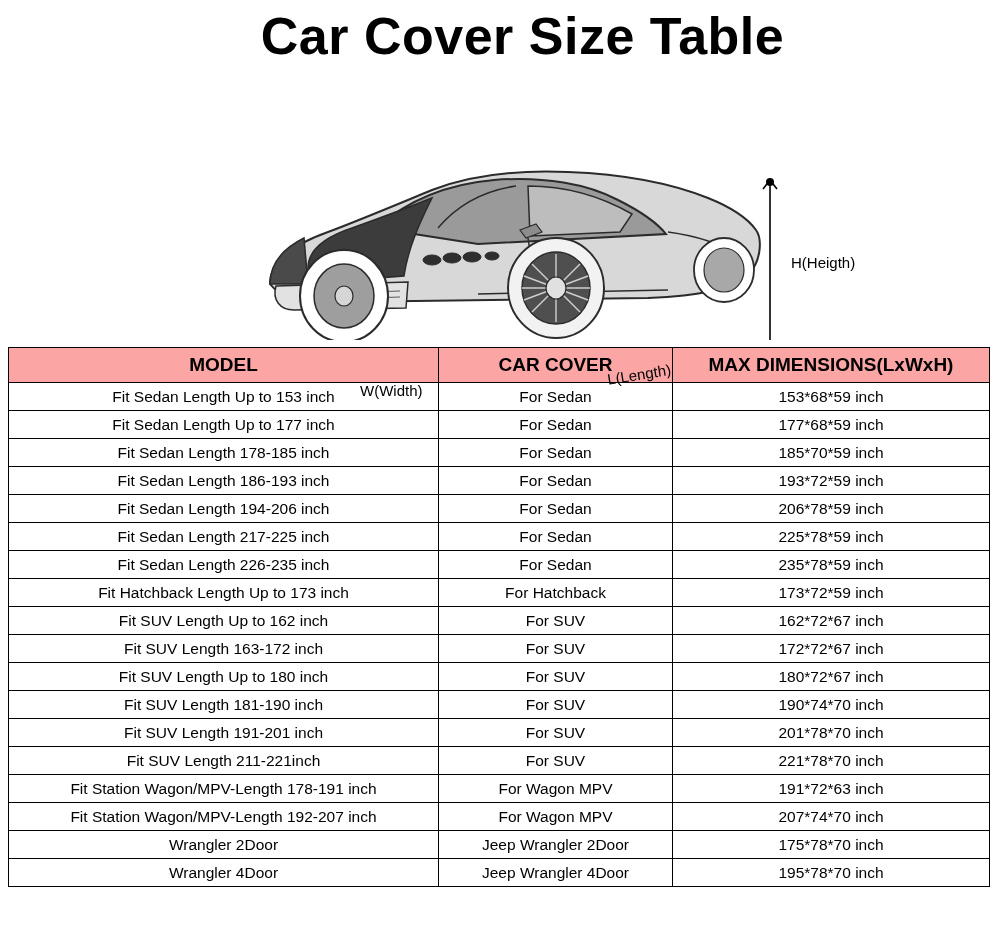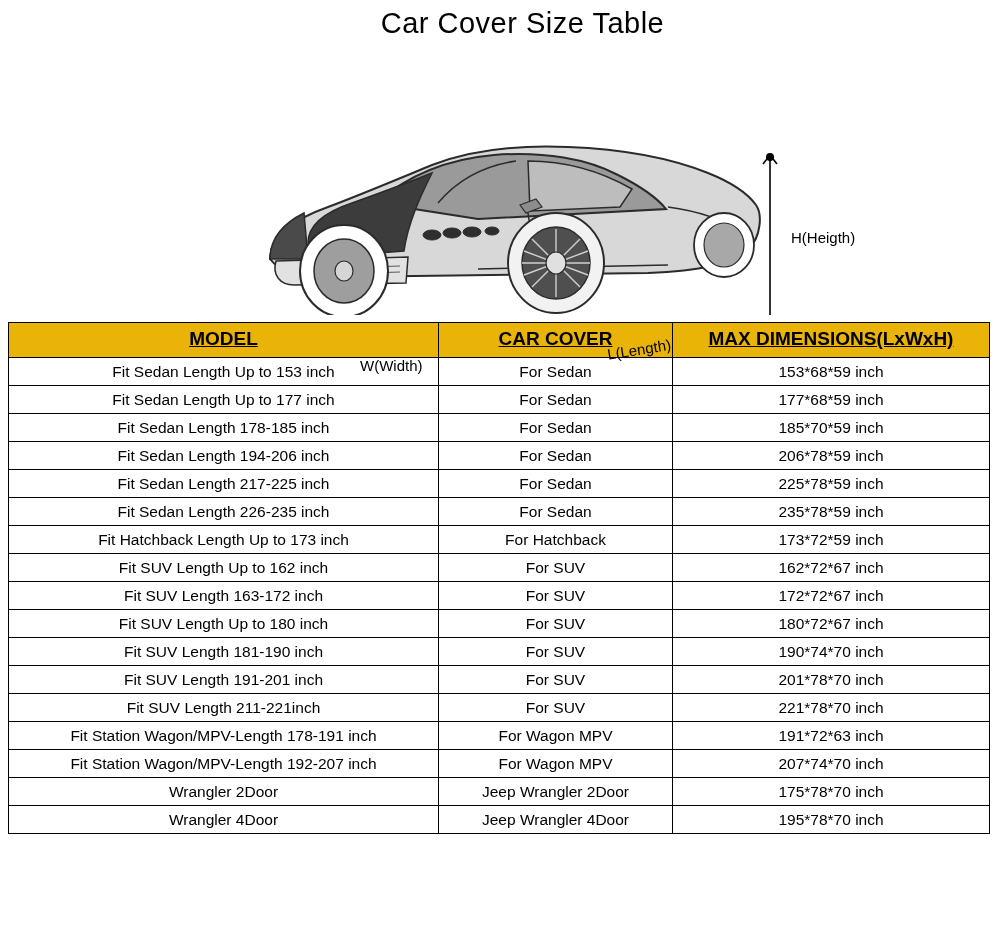--- a/index.html
+++ b/index.html
@@ -17,22 +17,22 @@
   .page {
     position: relative;
     width: 997px;
     height: 943px;
     box-sizing: border-box;
   }
 
   
   .title {
     text-align: center;
-    font-size: 29px;
-    font-weight: normal;
+    font-size: 52px;
+    font-weight: bold;
     letter-spacing: 0.5px;
     padding-top: 8px;
     line-height: 1.1;
     padding-left: 48px;
   }
 
   
   .illustration {
     position: relative;
     height: 268px;
@@ -65,25 +65,24 @@
   table.size-table td {
     border: 1px solid #000000;
     text-align: center;
     vertical-align: middle;
     font-size: 15.5px;
     height: 27px;
     padding: 0 2px;
     line-height: 1.1;
   }
   table.size-table thead th {
-    background: #eab308;
+    background: #fca5a5;
     font-size: 19px;
     font-weight: bold;
     height: 34px;
-    text-decoration: underline;
   }
   table.size-table col.c1 { width: 430px; }
   table.size-table col.c2 { width: 234px; }
   table.size-table col.c3 { width: 317px; }
 </style>
 </head>
 <body>
 
 <div class="page">
 
@@ -214,20 +213,25 @@
             <td>Fit Sedan Length Up to 177 inch</td>
             <td>For Sedan</td>
             <td>177*68*59 inch</td>
           </tr>
           <tr>
             <td>Fit Sedan Length 178-185 inch</td>
             <td>For Sedan</td>
             <td>185*70*59 inch</td>
           </tr>
           <tr>
+            <td>Fit Sedan Length 186-193 inch</td>
+            <td>For Sedan</td>
+            <td>193*72*59 inch</td>
+          </tr>
+          <tr>
             <td>Fit Sedan Length 194-206 inch</td>
             <td>For Sedan</td>
             <td>206*78*59 inch</td>
           </tr>
           <tr>
             <td>Fit Sedan Length 217-225 inch</td>
             <td>For Sedan</td>
             <td>225*78*59 inch</td>
           </tr>
           <tr>

